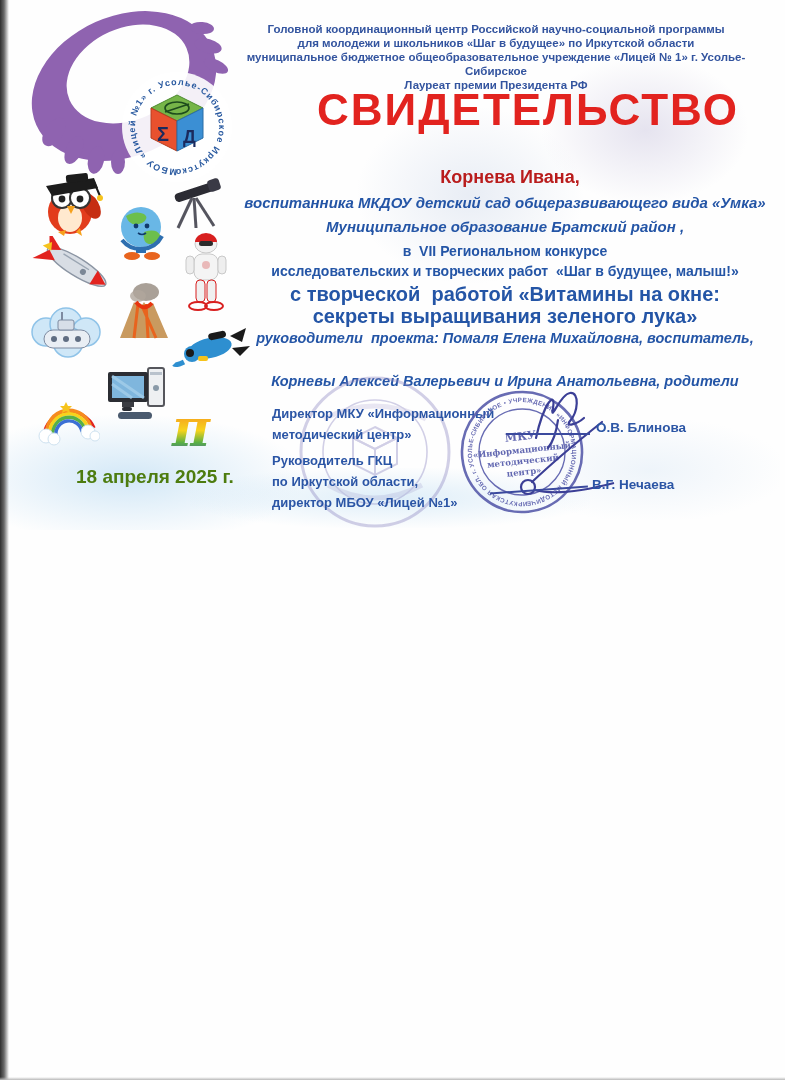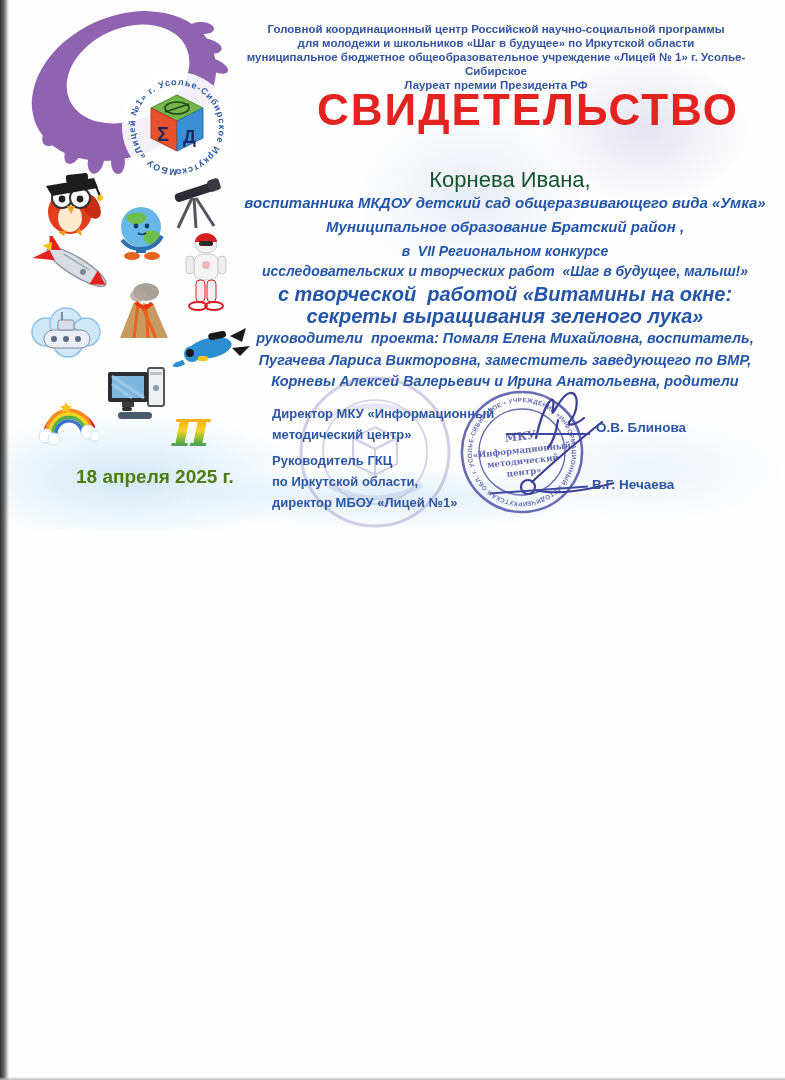--- a/index.html
+++ b/index.html
@@ -22,26 +22,26 @@
   
   .header-block{
     left:222px;top:22px;width:548px;
     color:#33549f;font-size:11.5px;font-weight:bold;line-height:14px;
   }
   .title{
     left:258px;top:86px;width:540px;
     color:#e2231f;font-size:44px;font-weight:800;letter-spacing:2px;line-height:48px;
   }
   .subtitle{left:240px;top:150px;width:540px;color:#2d5aa8;font-size:14px;font-weight:500;}
-  .recipient{left:240px;top:167px;width:540px;color:#14532d;font-size:22px;font-weight:normal;}
-  .bline{left:225px;width:560px;color:#2455a6;line-height:17px;font-style:italic;}
+  .recipient{left:240px;top:167px;width:540px;color:#b91c1c;font-size:18px;font-weight:bold;}
+  .bline{left:225px;width:560px;color:#2455a6;line-height:17px;}
   .bi{font-weight:bold;font-style:italic;font-size:15px;text-align:center;}
   .b{font-weight:bold;font-size:14px;}
   .b2{font-weight:bold;font-size:20px;}
-  .i{font-weight:600;font-size:14.5px;}
+  .i{font-style:italic;font-weight:600;font-size:14.5px;}
   
   .post-block{color:#2b55a5;font-weight:bold;font-size:13px;line-height:21px;}
   .signer{color:#2b55a5;font-weight:bold;font-size:13.5px;}
   .sig-line{border-top:2px solid #3b4a9e;height:0;}
   .date{left:76px;top:466px;color:#4d7c0f;font-size:19px;font-weight:bold;}
   
   .wm{pointer-events:none;}
   .wm1{left:540px;top:55px;width:210px;height:150px;
        background:radial-gradient(ellipse at 50% 50%,rgba(173,166,205,.30),rgba(173,166,205,0) 70%);}
   .wm2{left:355px;top:105px;width:230px;height:180px;
@@ -249,21 +249,20 @@
   <div class="abs center title">СВИДЕТЕЛЬСТВО</div>
   <div class="abs center recipient">Корнева Ивана,</div>
 
   <div class="abs center bline bi" style="top:194px">воспитанника МКДОУ детский сад общеразвивающего вида «Умка»</div>
   <div class="abs center bline bi" style="top:218px">Муниципальное образование Братский район ,</div>
   <div class="abs center bline b ws-pre" style="top:243px">в  VII Региональном конкурсе</div>
   <div class="abs center bline b ws-pre" style="top:263px">исследовательских и творческих работ  «Шаг в будущее, малыш!»</div>
   <div class="abs center bline b2 ws-pre" style="top:286px">с творческой  работой «Витамины на окне:</div>
   <div class="abs center bline b2" style="top:308px">секреты выращивания зеленого лука»</div>
   <div class="abs center bline i ws-pre" style="top:330px">руководители  проекта: Помаля Елена Михайловна, воспитатель,</div>
-  <div class="abs center bline i" style="top:352px">Пугачева Лариса Викторовна, заместитель заведующего по ВМР,</div>
   <div class="abs center bline i" style="top:373px">Корневы Алексей Валерьевич и Ирина Анатольевна, родители</div>
 
   <svg class="abs stamp-faint" style="left:298px;top:375px" width="154" height="154" viewBox="0 0 154 154">
     <circle cx="77" cy="77" r="74" fill="none" stroke="#8b84c0" stroke-width="3"></circle>
     <circle cx="77" cy="77" r="52" fill="none" stroke="#8b84c0" stroke-width="1.6"></circle>
     <polygon points="77,52 99,63 77,74 55,63" fill="none" stroke="#8b84c0" stroke-width="2"></polygon>
     <polygon points="55,63 77,74 77,100 55,89" fill="none" stroke="#8b84c0" stroke-width="2"></polygon>
     <polygon points="99,63 77,74 77,100 99,89" fill="none" stroke="#8b84c0" stroke-width="2"></polygon>
     <path d="M30,110 q46,26 94,0" fill="none" stroke="#8b84c0" stroke-width="5" opacity=".5"></path>
     <path d="M26,44 q50,-26 102,0" fill="none" stroke="#8b84c0" stroke-width="5" opacity=".5"></path>

